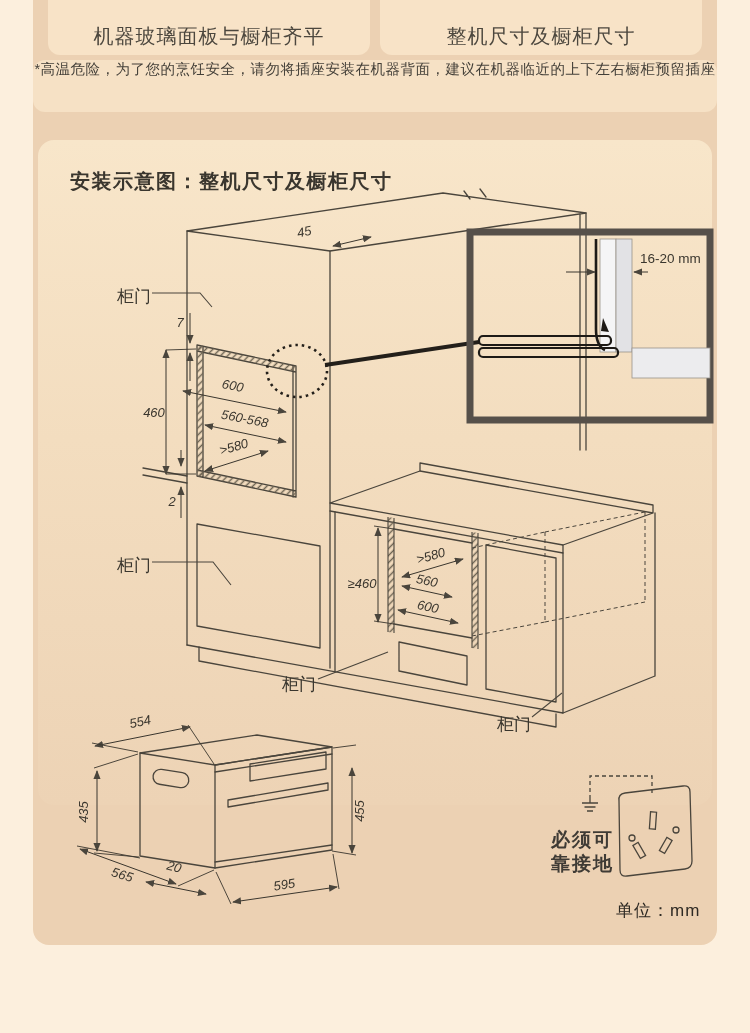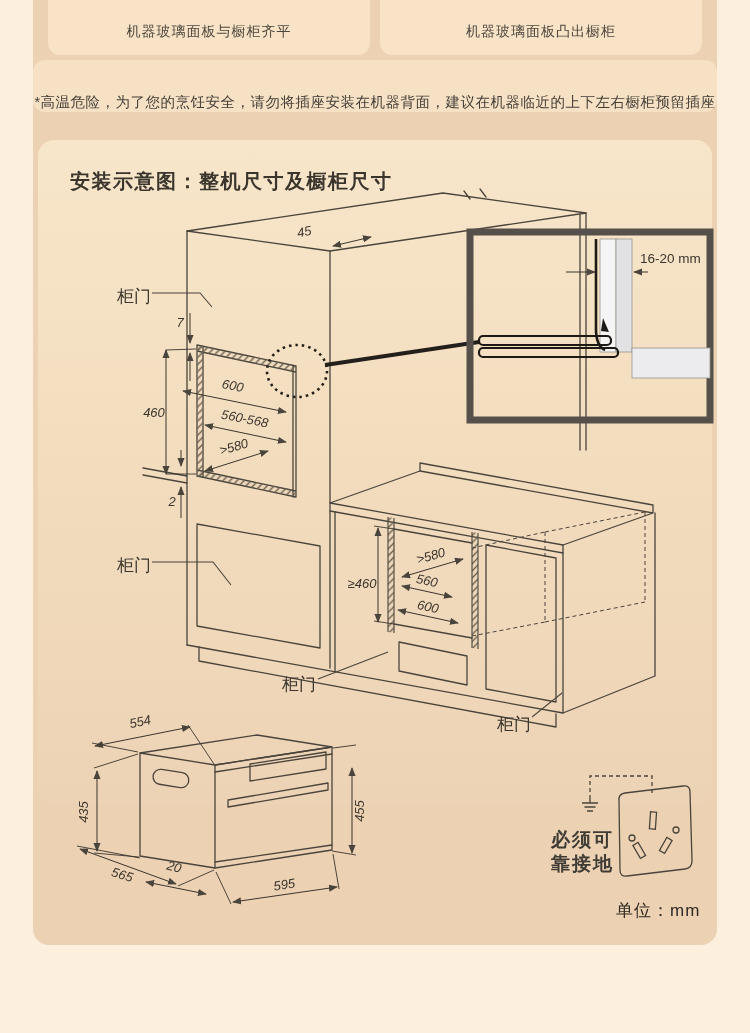--- a/index.html
+++ b/index.html
@@ -14,26 +14,26 @@
     background:#ecd1b3;border-radius:0 0 16px 16px;
   }
   .top-card{
     position:absolute;top:-42px;height:97px;width:322px;
     background:#f8e3c7;border-radius:12px;
   }
   .top-card.left{left:48px;}
   .top-card.right{left:380px;}
   .card-subtitle{
     position:absolute;left:0;right:0;top:65px;text-align:center;
-    font-size:14px;color:#4c473e;letter-spacing:1px;white-space:nowrap;
+    font-size:20px;color:#4c473e;letter-spacing:1px;white-space:nowrap;
   }
   .warning-strip{
     position:absolute;left:33px;top:60px;width:684px;height:52px;
     background:#f6e1c5;border-radius:12px;
-    display:flex;align-items:flex-end;justify-content:center;
+    display:flex;align-items:flex-start;justify-content:center;
   }
   .warning-text{
     font-size:14.5px;color:#433f38;letter-spacing:.5px;white-space:nowrap;
   }
   .main-panel{
     position:absolute;left:38px;top:140px;width:674px;height:665px;
     background:linear-gradient(180deg,#f8e6ca 0%,#f3ddbf 45%,#edd3b5 100%);
     border-radius:16px;
   }
   .panel-title{
@@ -51,21 +51,21 @@
 <body>
 
 <div class="tan-block"></div>
 
 <div class="top-card left">
 
   <div class="card-subtitle">机器玻璃面板与橱柜齐平</div>
 </div>
 <div class="top-card right">
 
-  <div class="card-subtitle">机器玻璃面板凸出橱柜</div>
+  <div class="card-subtitle">整机尺寸及橱柜尺寸</div>
 </div>
 
 <div class="warning-strip">
   <div class="warning-text">*高温危险，为了您的烹饪安全，请勿将插座安装在机器背面，建议在机器临近的上下左右橱柜预留插座</div>
 </div>
 
 <div class="main-panel">
   <div class="panel-title">安装示意图：整机尺寸及橱柜尺寸</div>
 </div>
 

